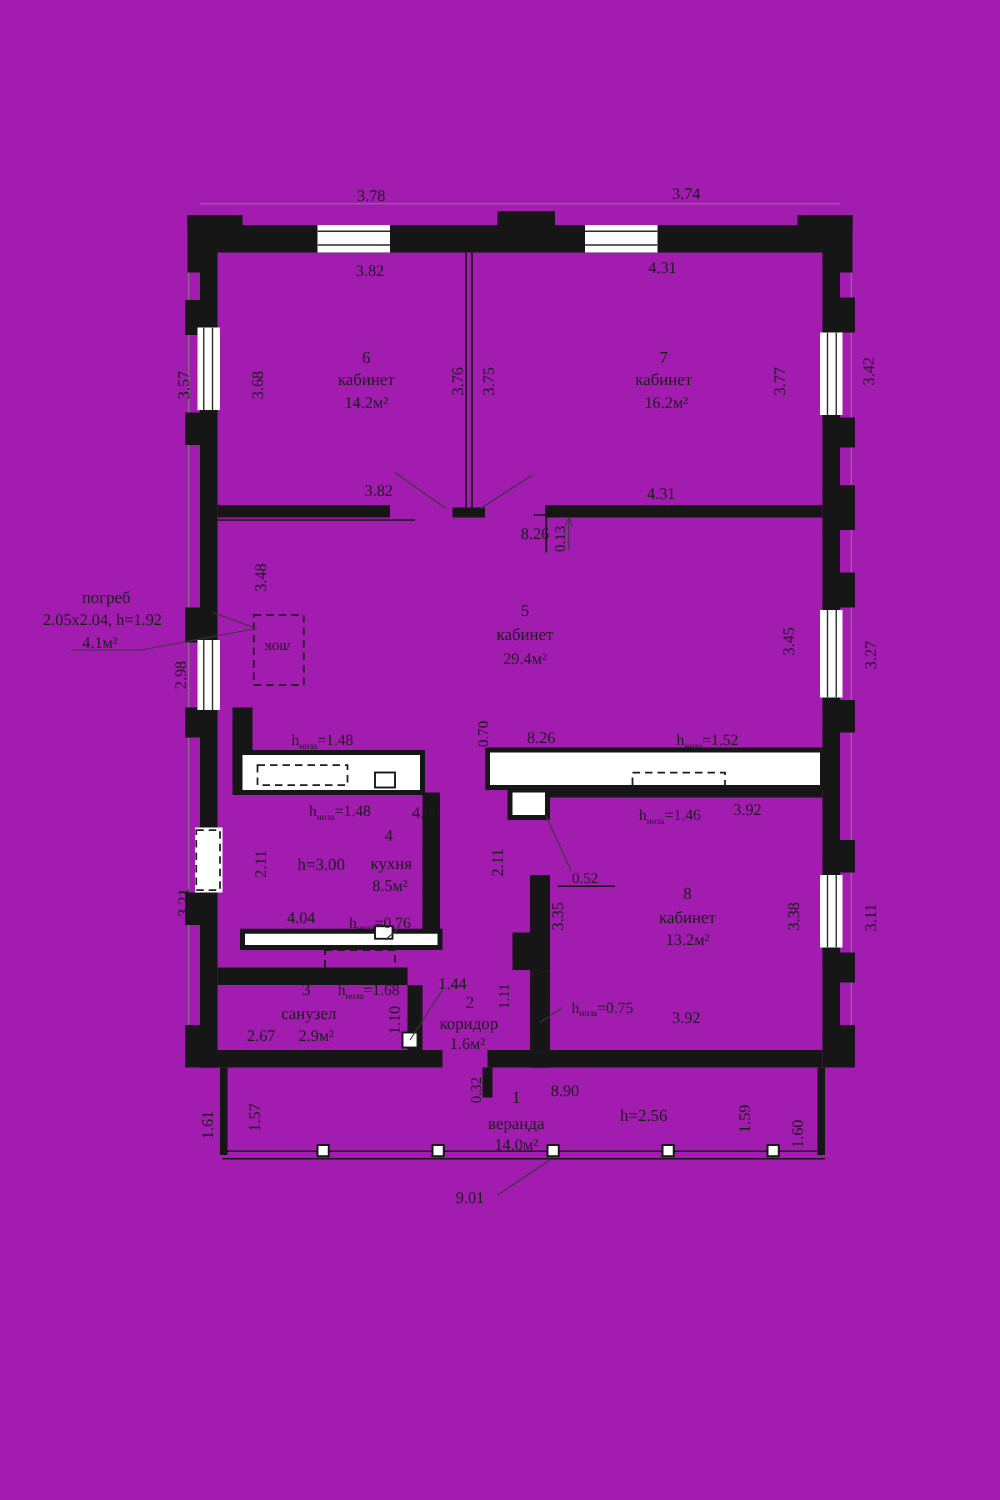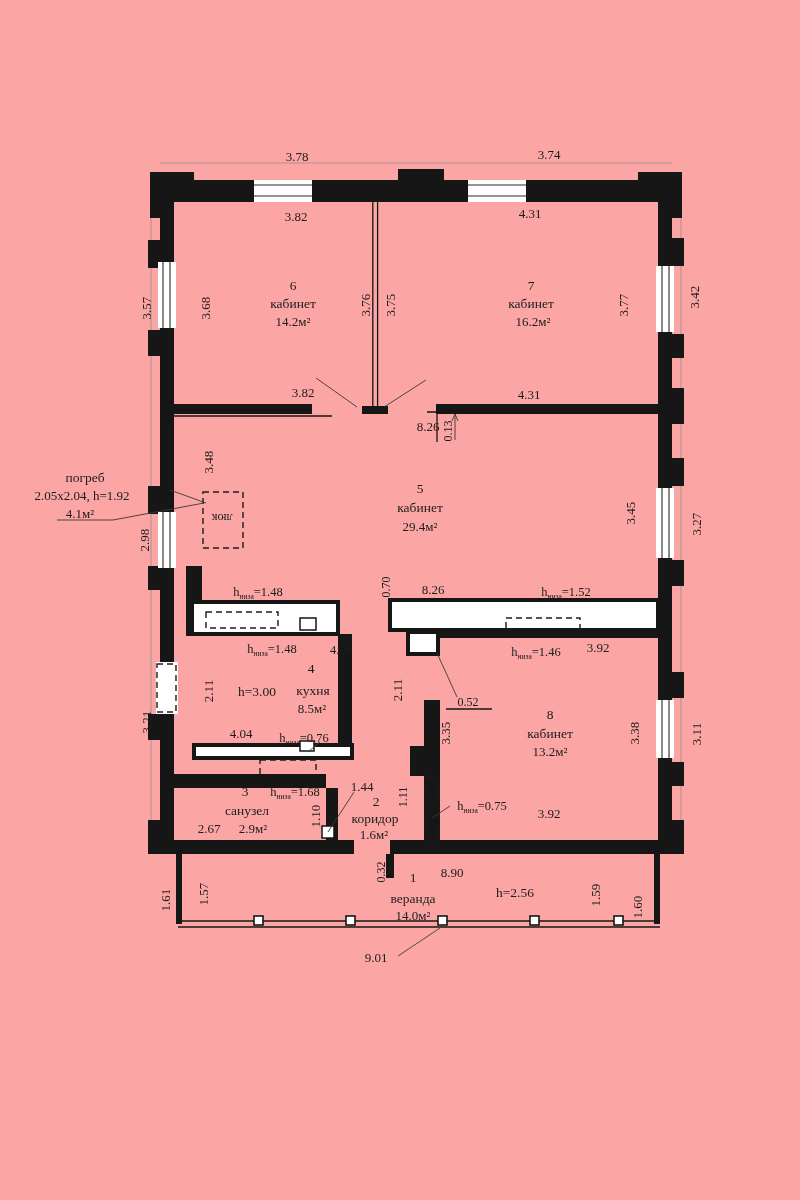--- a/index.html
+++ b/index.html
@@ -1,16 +1,16 @@
 <!DOCTYPE html>
 <html><head>
 <meta charset="utf-8">
 <style>
   html,body{margin:0;padding:0;background:#ffffff;}
-  .stage{position:relative;width:800px;height:1200px;background:#fca5a5;overflow:hidden;
+  .stage{position:relative;width:800px;height:1200px;background:#a21caf;overflow:hidden;
          font-family:"Liberation Serif","DejaVu Serif",serif;}
   svg{position:absolute;left:0;top:0;}
   text{fill:#1c1c1c;font-family:"Liberation Serif","DejaVu Serif",serif;}
   .dim{font-size:13px;}
   .dimS{font-size:12px;}
   .rm{font-size:13.5px;}
   .area{font-size:13px;}
   .nlab{font-size:12.5px;}
   .nsub{font-size:7.5px;}
   .wall{fill:#161616;}

